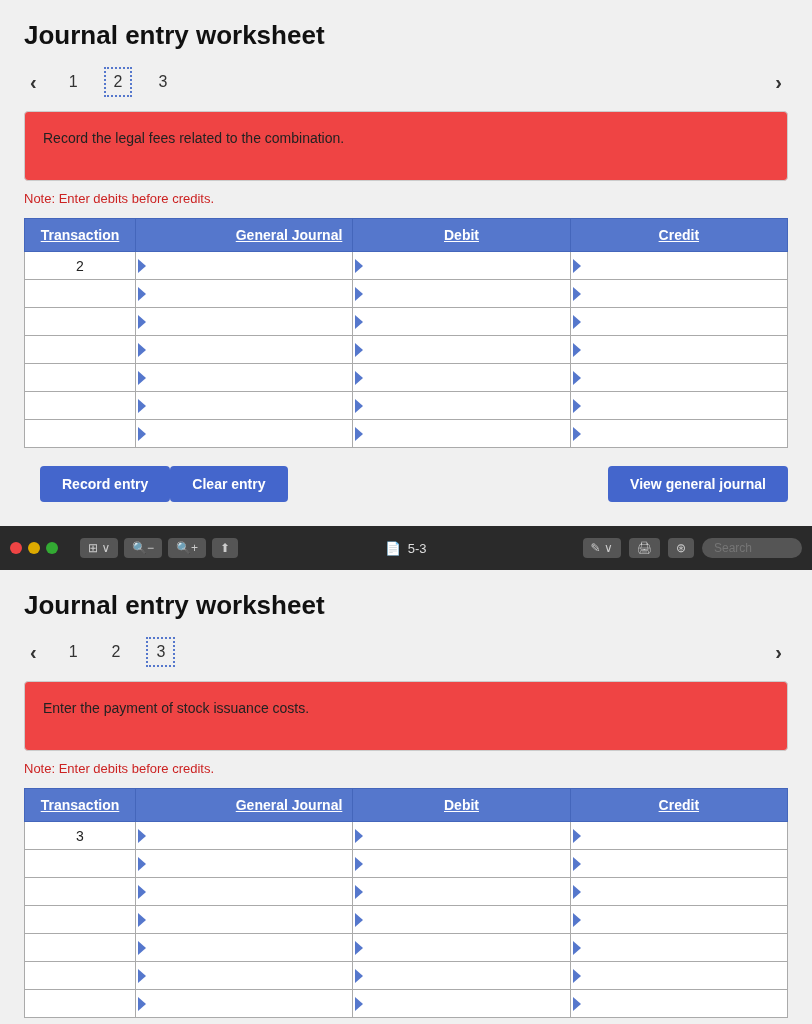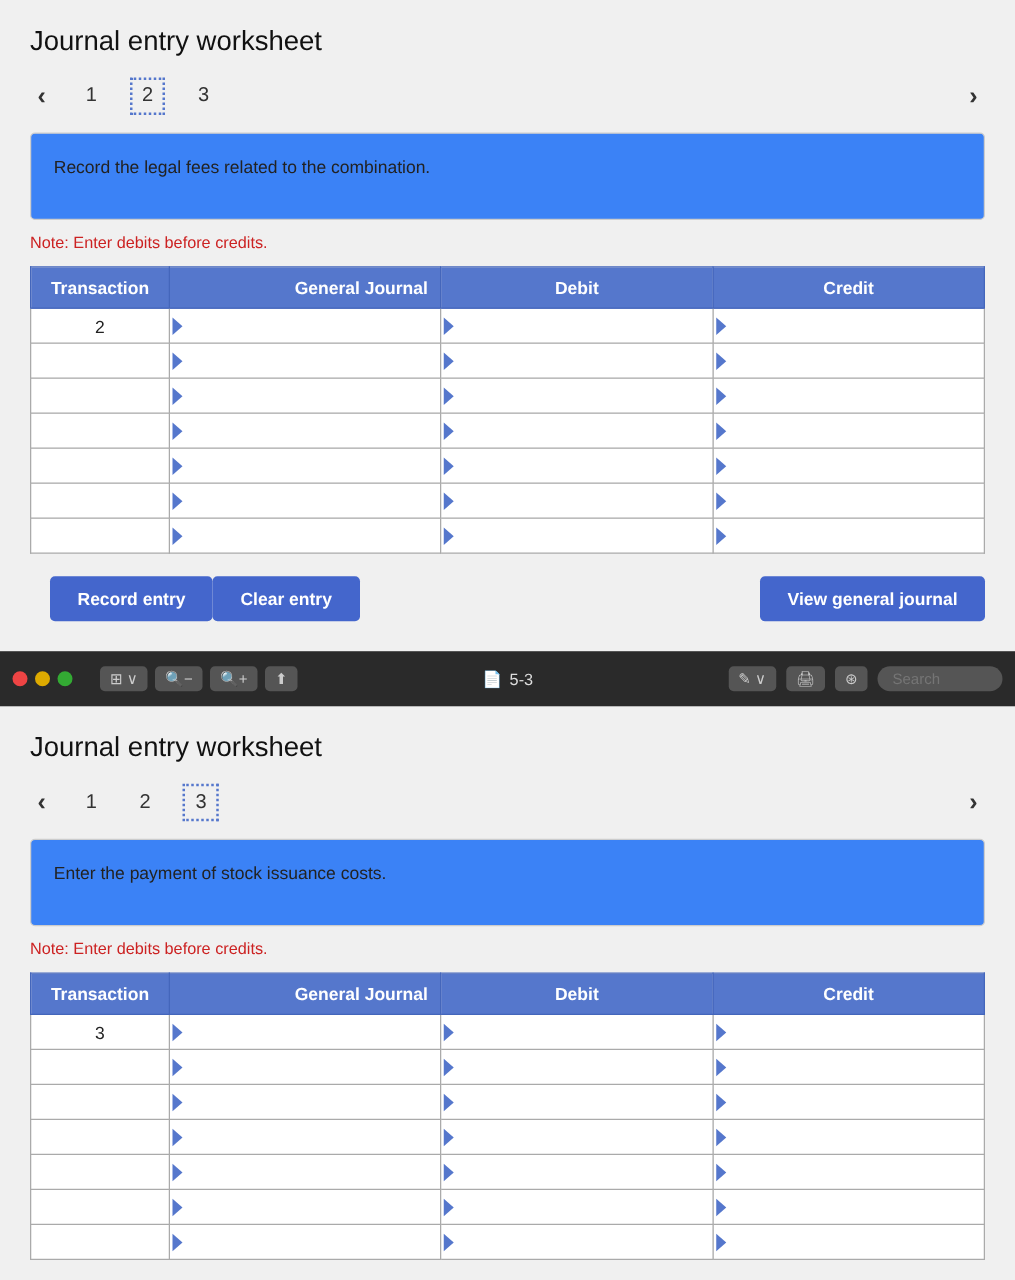--- a/index.html
+++ b/index.html
@@ -5,22 +5,22 @@
     * { box-sizing: border-box; margin: 0; padding: 0; }
     body { font-family: -apple-system, BlinkMacSystemFont, 'Helvetica Neue', Arial, sans-serif; background: #d0d0d0; }
 
     
     .panel {
       background: #f0f0f0;
       padding: 20px 24px 24px 24px;
     }
 
     .panel-title {
-      font-size: 22px;
-      font-weight: normal;
+      font-size: 26px;
+      font-weight: bold;
       color: #111;
       margin-bottom: 16px;
     }
 
     .nav-row {
       display: flex;
       align-items: center;
       margin-bottom: 14px;
       gap: 18px;
     }
@@ -41,21 +41,21 @@
       cursor: pointer;
       padding: 4px 8px;
     }
 
     .nav-num.active {
       border: 2px dotted #5577cc;
       color: #333;
     }
 
     .instruction-box {
-      background: #3b82f6;
+      background: #ef4444;
       border: 1px solid #ccc;
       border-radius: 4px;
       padding: 16px 18px;
       min-height: 70px;
       margin-bottom: 10px;
       font-size: 14px;
       color: #222;
       line-height: 1.5;
     }
 
@@ -76,20 +76,21 @@
       background: #5577cc;
     }
 
     .journal-table thead th {
       color: #fff;
       font-size: 14px;
       font-weight: 600;
       padding: 8px 10px;
       border: 1px solid #4466bb;
       text-align: center;
+      text-decoration: underline;
     }
 
     .journal-table thead th.general-journal {
       text-align: right;
     }
 
     .journal-table tbody tr {
       background: #fff;
     }
 

